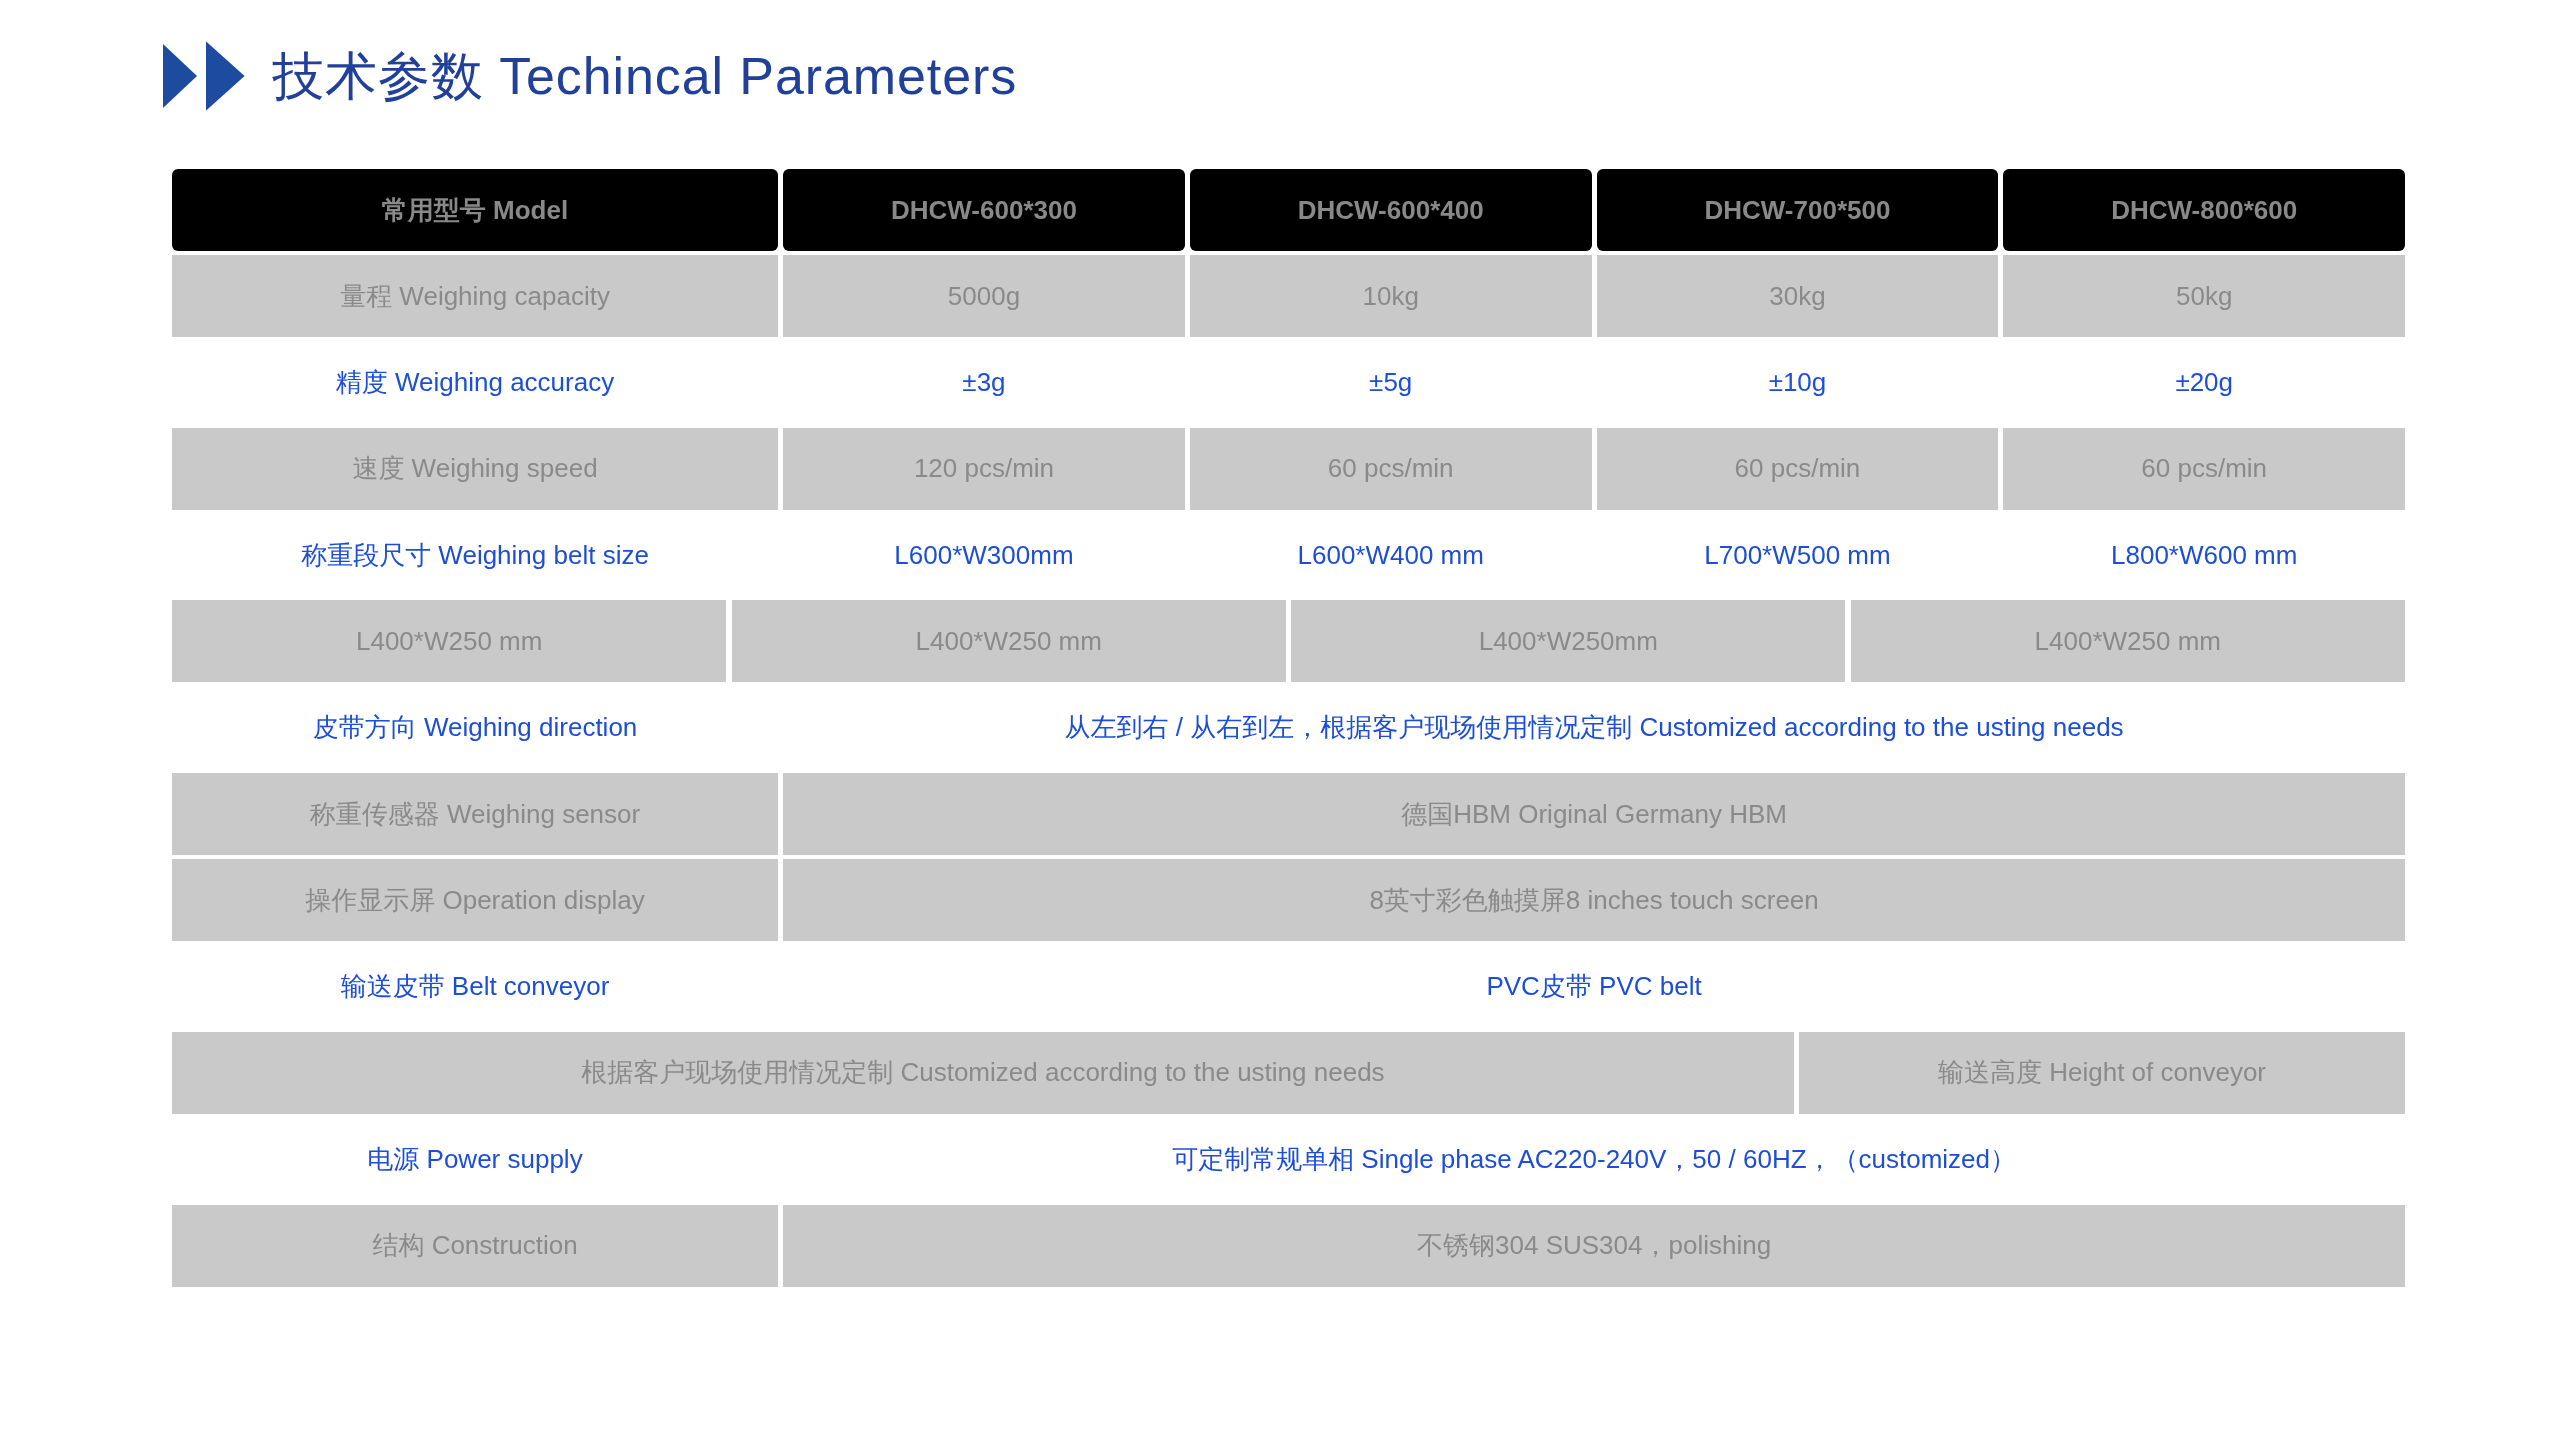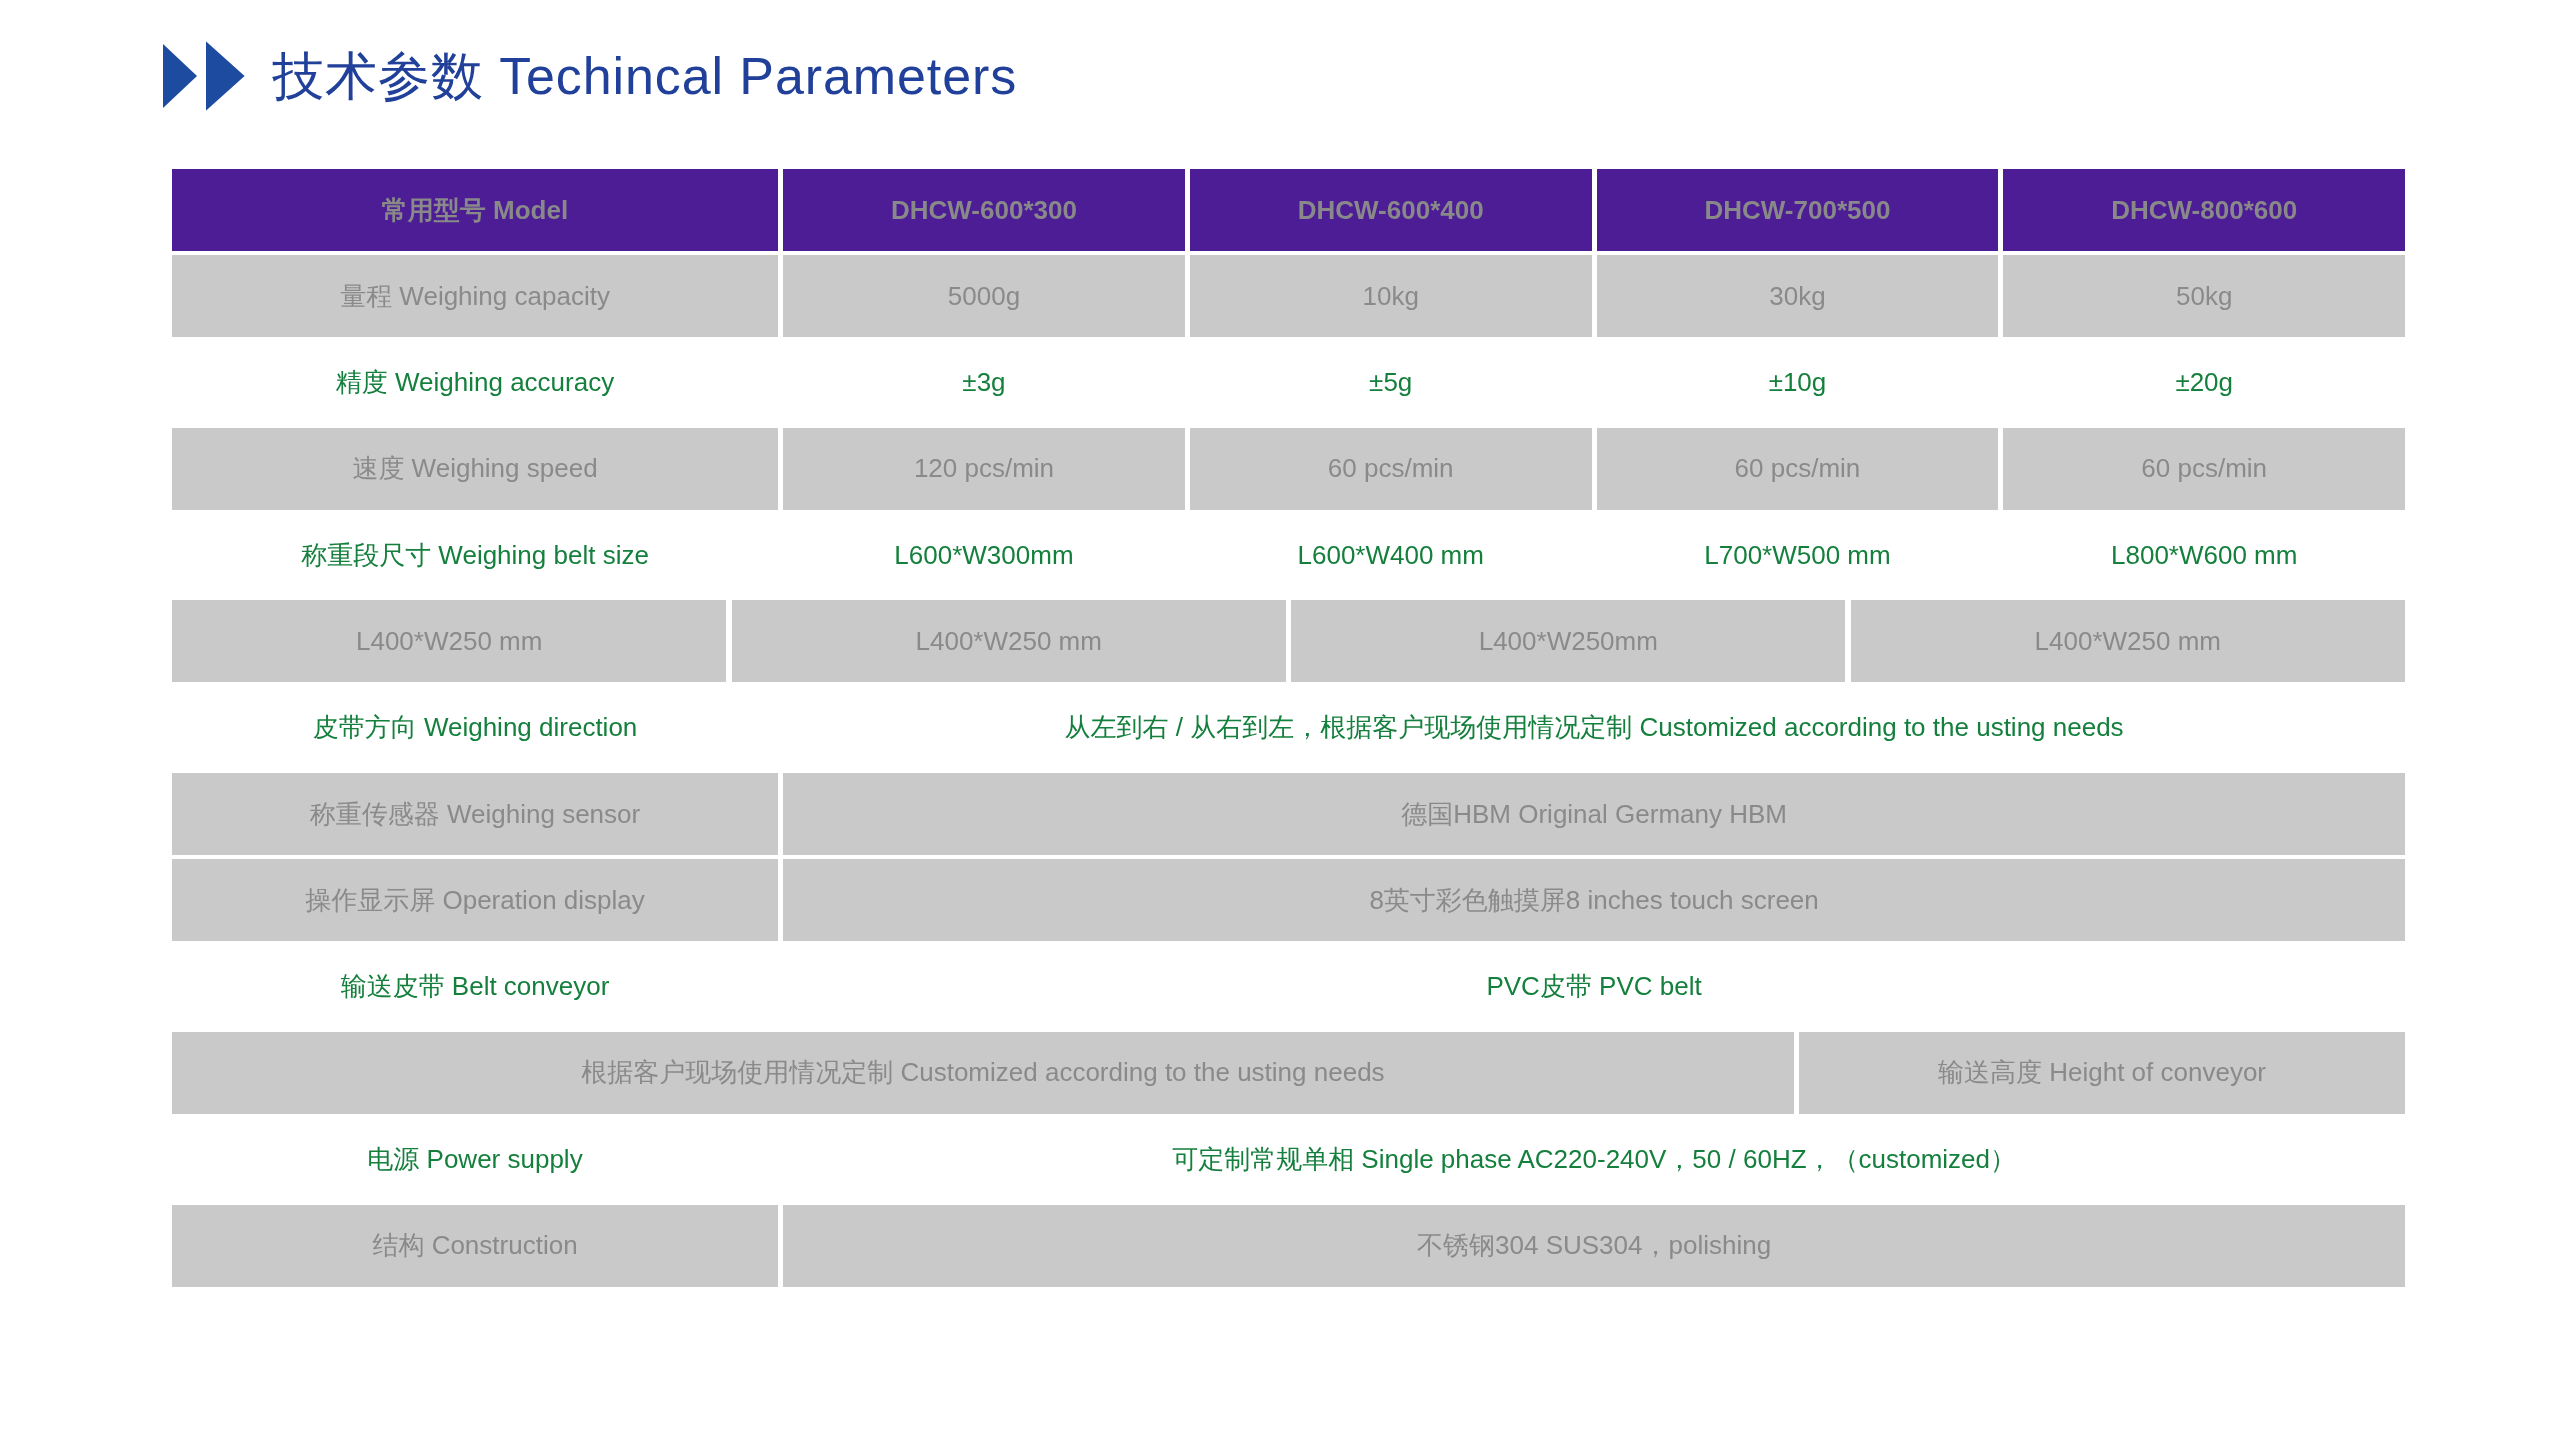--- a/index.html
+++ b/index.html
@@ -58,26 +58,27 @@
     align-items: center;
     justify-content: center;
     text-align: center;
     font-size: 26px;
     color: #8e8e8e;
     white-space: nowrap;
   }
   .cell.label { width: 606px; flex: none; }
   .cell.val   { flex: 1; }
   .row.header .cell {
-    background: #4c1d95;
+    background: #000000;
     font-weight: bold;
     color: #898989;
+    border-radius: 6px;
   }
   .row.gray  .cell { background: #c9c9c9; color: #8a8a8a; }
-  .row.white .cell { background: #ffffff; color: #15803d; }
+  .row.white .cell { background: #ffffff; color: #1d4ed8; }
 </style>
 </head>
 <body>
 
 <div class="page">
 
   <div class="title-wrap">
     <span class="arrow arrow-1"></span>
     <span class="arrow arrow-2"></span>
     <span class="title-text">技术参数 Techincal Parameters</span>

